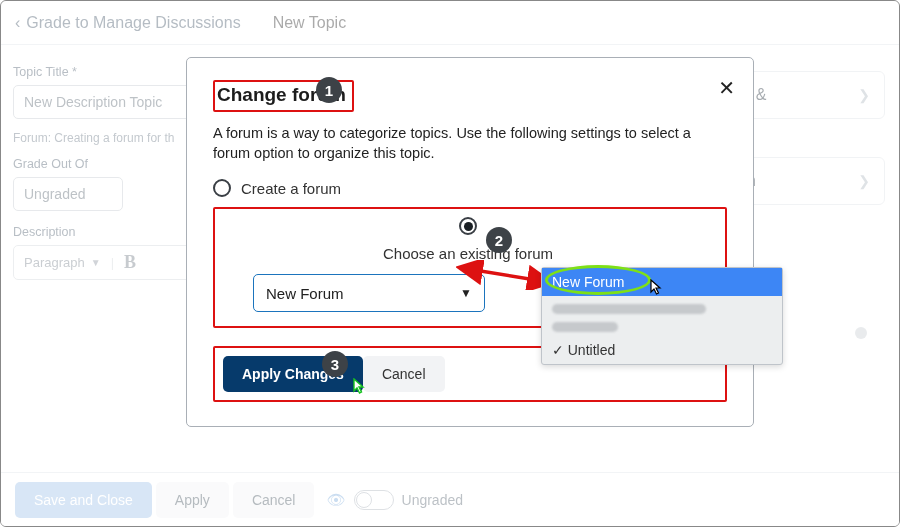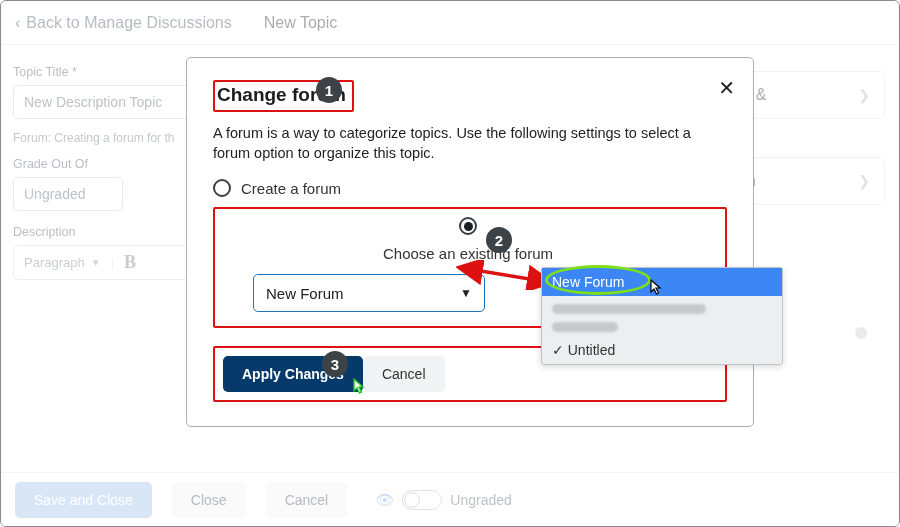--- a/index.html
+++ b/index.html
@@ -25,21 +25,21 @@
   .small-muted { font-size:12px; color:#7a8692; margin:12px 0 12px; white-space:nowrap; overflow:hidden; }
   .grade-box { width:110px; }
   .desc-toolbar { border:1px solid #d6dade; border-radius:5px; padding:6px 10px; display:flex; align-items:center; gap:10px; color:#8a929b; font-size:13px; }
   .para-sel { display:flex; align-items:center; gap:6px; }
   .bold-B { font-family:Georgia,serif; font-weight:bold; font-size:18px; color:#848c95; }
 
   .right-cards { position:absolute; right:14px; top:70px; width:170px; }
   .card { border:1px solid #e1e4e8; border-radius:6px; padding:14px 14px; margin-bottom:38px; display:flex; align-items:center; justify-content:space-between; color:#3a4650; font-size:16px; }
   .card .chev { color:#b9c0c8; font-size:14px; }
 
-  .bottom-bar { position:absolute; left:0; right:0; bottom:0; height:54px; border-top:1px solid #e3e6ea; display:flex; align-items:center; padding:0 14px; gap:20px; background:#fff;}
+  .bottom-bar { position:absolute; left:0; right:0; bottom:0; height:54px; border-top:1px solid #e3e6ea; display:flex; align-items:center; padding:0 14px; gap:4px; background:#fff;}
   .btn { border-radius:5px; padding:9px 18px; font-size:14px; border:1px solid transparent; cursor:pointer;}
   .btn-primary-soft { background:#a9c8ea; color:#fff; }
   .btn-plain { background:#f3f4f6; color:#5c6872; }
   .toggle-wrap { display:flex; align-items:center; gap:8px; margin-left:8px; color:#6b7681; font-size:14px;}
   .toggle { width:40px; height:20px; border:1.5px solid #b5bcc4; border-radius:12px; position:relative; }
   .toggle .knob { position:absolute; left:1px; top:1px; width:16px; height:16px; border-radius:50%; background:#fff; border:1.5px solid #b5bcc4;}
   .eye { color:#8bb4df; font-size:15px; }
 
   
   .modal { position:absolute; left:185px; top:56px; width:568px; background:#fff; border:1px solid #a9afb6; border-radius:5px; z-index:5; }
@@ -81,21 +81,21 @@
 
   .right-dot { position:absolute; right:32px; top:326px; width:12px; height:12px; border-radius:50%; background:#cfd3d8;}
 </style>
 </head>
 <body>
 
 <div class="back-page">
   <div class="topbar">
     <div class="back-link">
       <span>‹</span>
-      <span>Back to Manage Discussions</span>
+      <span>Grade to Manage Discussions</span>
     </div>
     <div class="page-title">New Topic</div>
   </div>
 
   <div class="left-col">
     <div class="field-label">Topic Title *</div>
     <div class="field-box">
       <span>New Description Topic</span>
     </div>
     <div class="small-muted">Forum: Creating a forum for th</div>
@@ -122,21 +122,21 @@
     <div class="card">
       <span>tion</span>
       <span class="chev">❯</span>
     </div>
   </div>
 
   <div class="right-dot"></div>
 
   <div class="bottom-bar">
     <button class="btn btn-primary-soft"><span>Save and Close</span></button>
-    <button class="btn btn-plain"><span>Close</span></button>
+    <button class="btn btn-plain"><span>Apply</span></button>
     <button class="btn btn-plain"><span>Cancel</span></button>
     <div class="toggle-wrap">
       <span class="eye">👁</span>
       <span class="toggle">
           <span class="knob"></span>
         </span>
       <span>Ungraded</span>
     </div>
   </div>
 </div>

